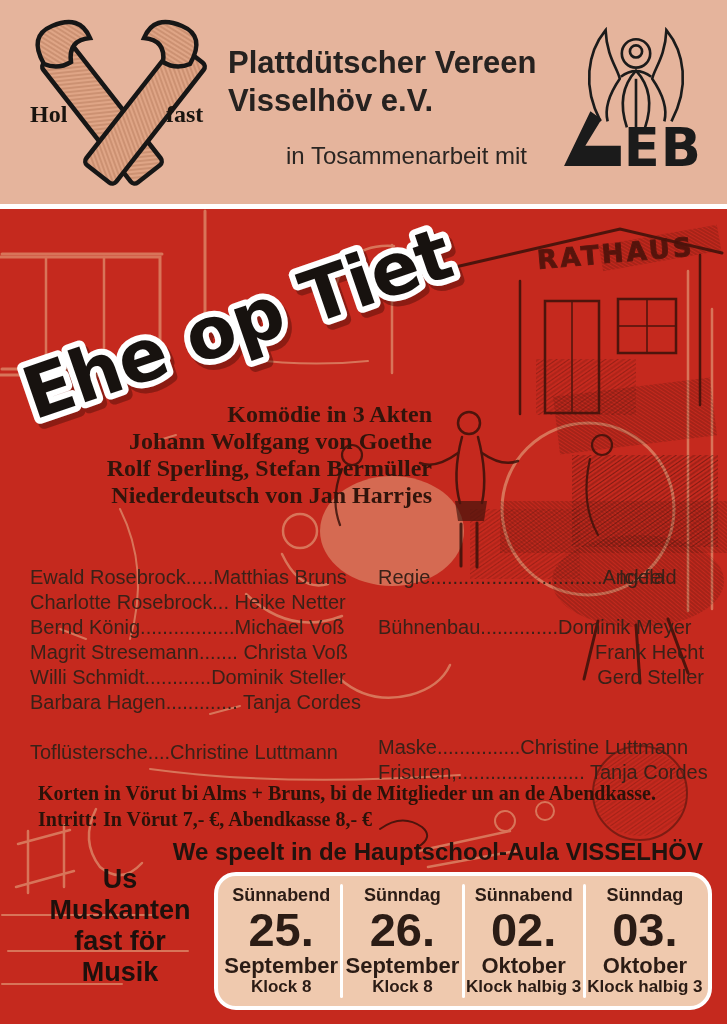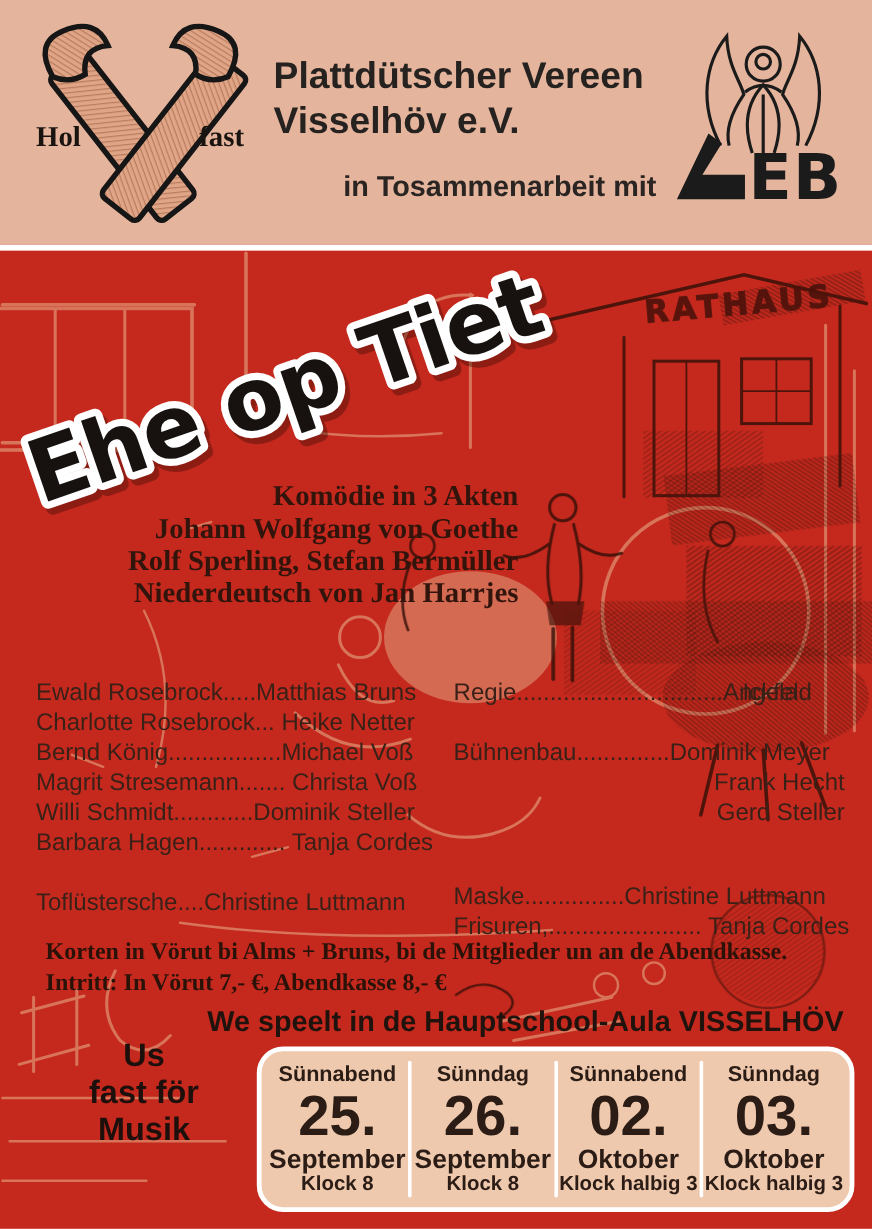--- a/index.html
+++ b/index.html
@@ -2,21 +2,21 @@
 <html><head>
 <meta charset="utf-8">
 <style>
   html,body{margin:0;padding:0;background:#fff;}
   .page{position:relative;width:727px;height:1024px;overflow:hidden;font-family:"Liberation Sans",sans-serif;background:#c5291e;}
   
   .band{position:absolute;left:0;top:0;width:727px;height:204px;background:#e5b49c;}
   .holfast{position:absolute;left:14px;top:8px;}
   .org{position:absolute;left:228px;top:44px;color:#262220;}
   .org-name{font-size:31px;font-weight:bold;line-height:38px;letter-spacing:0;}
-  .coop{margin-top:22px;padding-left:58px;font-size:24px;font-weight:700;color:#2a2522;}
+  .coop{margin-top:22px;padding-left:58px;font-size:24px;font-weight:400;color:#2a2522;}
   .leb{position:absolute;left:560px;top:18px;}
   .divider{position:absolute;left:0;top:204px;width:727px;height:5px;background:#ffffff;}
   
   .red{position:absolute;left:0;top:209px;width:727px;height:815px;background:#c5291e;}
   .sketch{position:absolute;left:0;top:0;width:727px;height:815px;}
   .sketch text{font-family:"DejaVu Sans",sans-serif;}
   .title-svg{position:absolute;left:10px;top:8px;width:480px;height:230px;overflow:visible;
              filter:drop-shadow(4px 5px 0 rgba(50,8,2,.38));}
   .title-svg text{font-family:"DejaVu Sans",sans-serif;font-weight:bold;font-size:72px;
                   fill:#17120f;stroke:#ffffff;stroke-width:12px;paint-order:stroke;
@@ -199,20 +199,21 @@
 
     <div class="tickets">
       <div>Korten in Vörut bi Alms + Bruns, bi de Mitglieder un an de Abendkasse.</div>
       <div>Intritt: In Vörut 7,- €, Abendkasse 8,- €</div>
     </div>
 
     <div class="venue">We speelt in de Hauptschool-Aula VISSELHÖV</div>
 
     <div class="music">
       <div>Us</div>
+      <div>Muskanten</div>
       <div>fast för</div>
       <div>Musik</div>
     </div>
 
     <div class="dates">
       <div class="dcol">
         <div class="dday">Sünnabend</div>
         <div class="dnum">25.</div>
         <div class="dmon">September</div>
         <div class="dtim">Klock 8</div>

